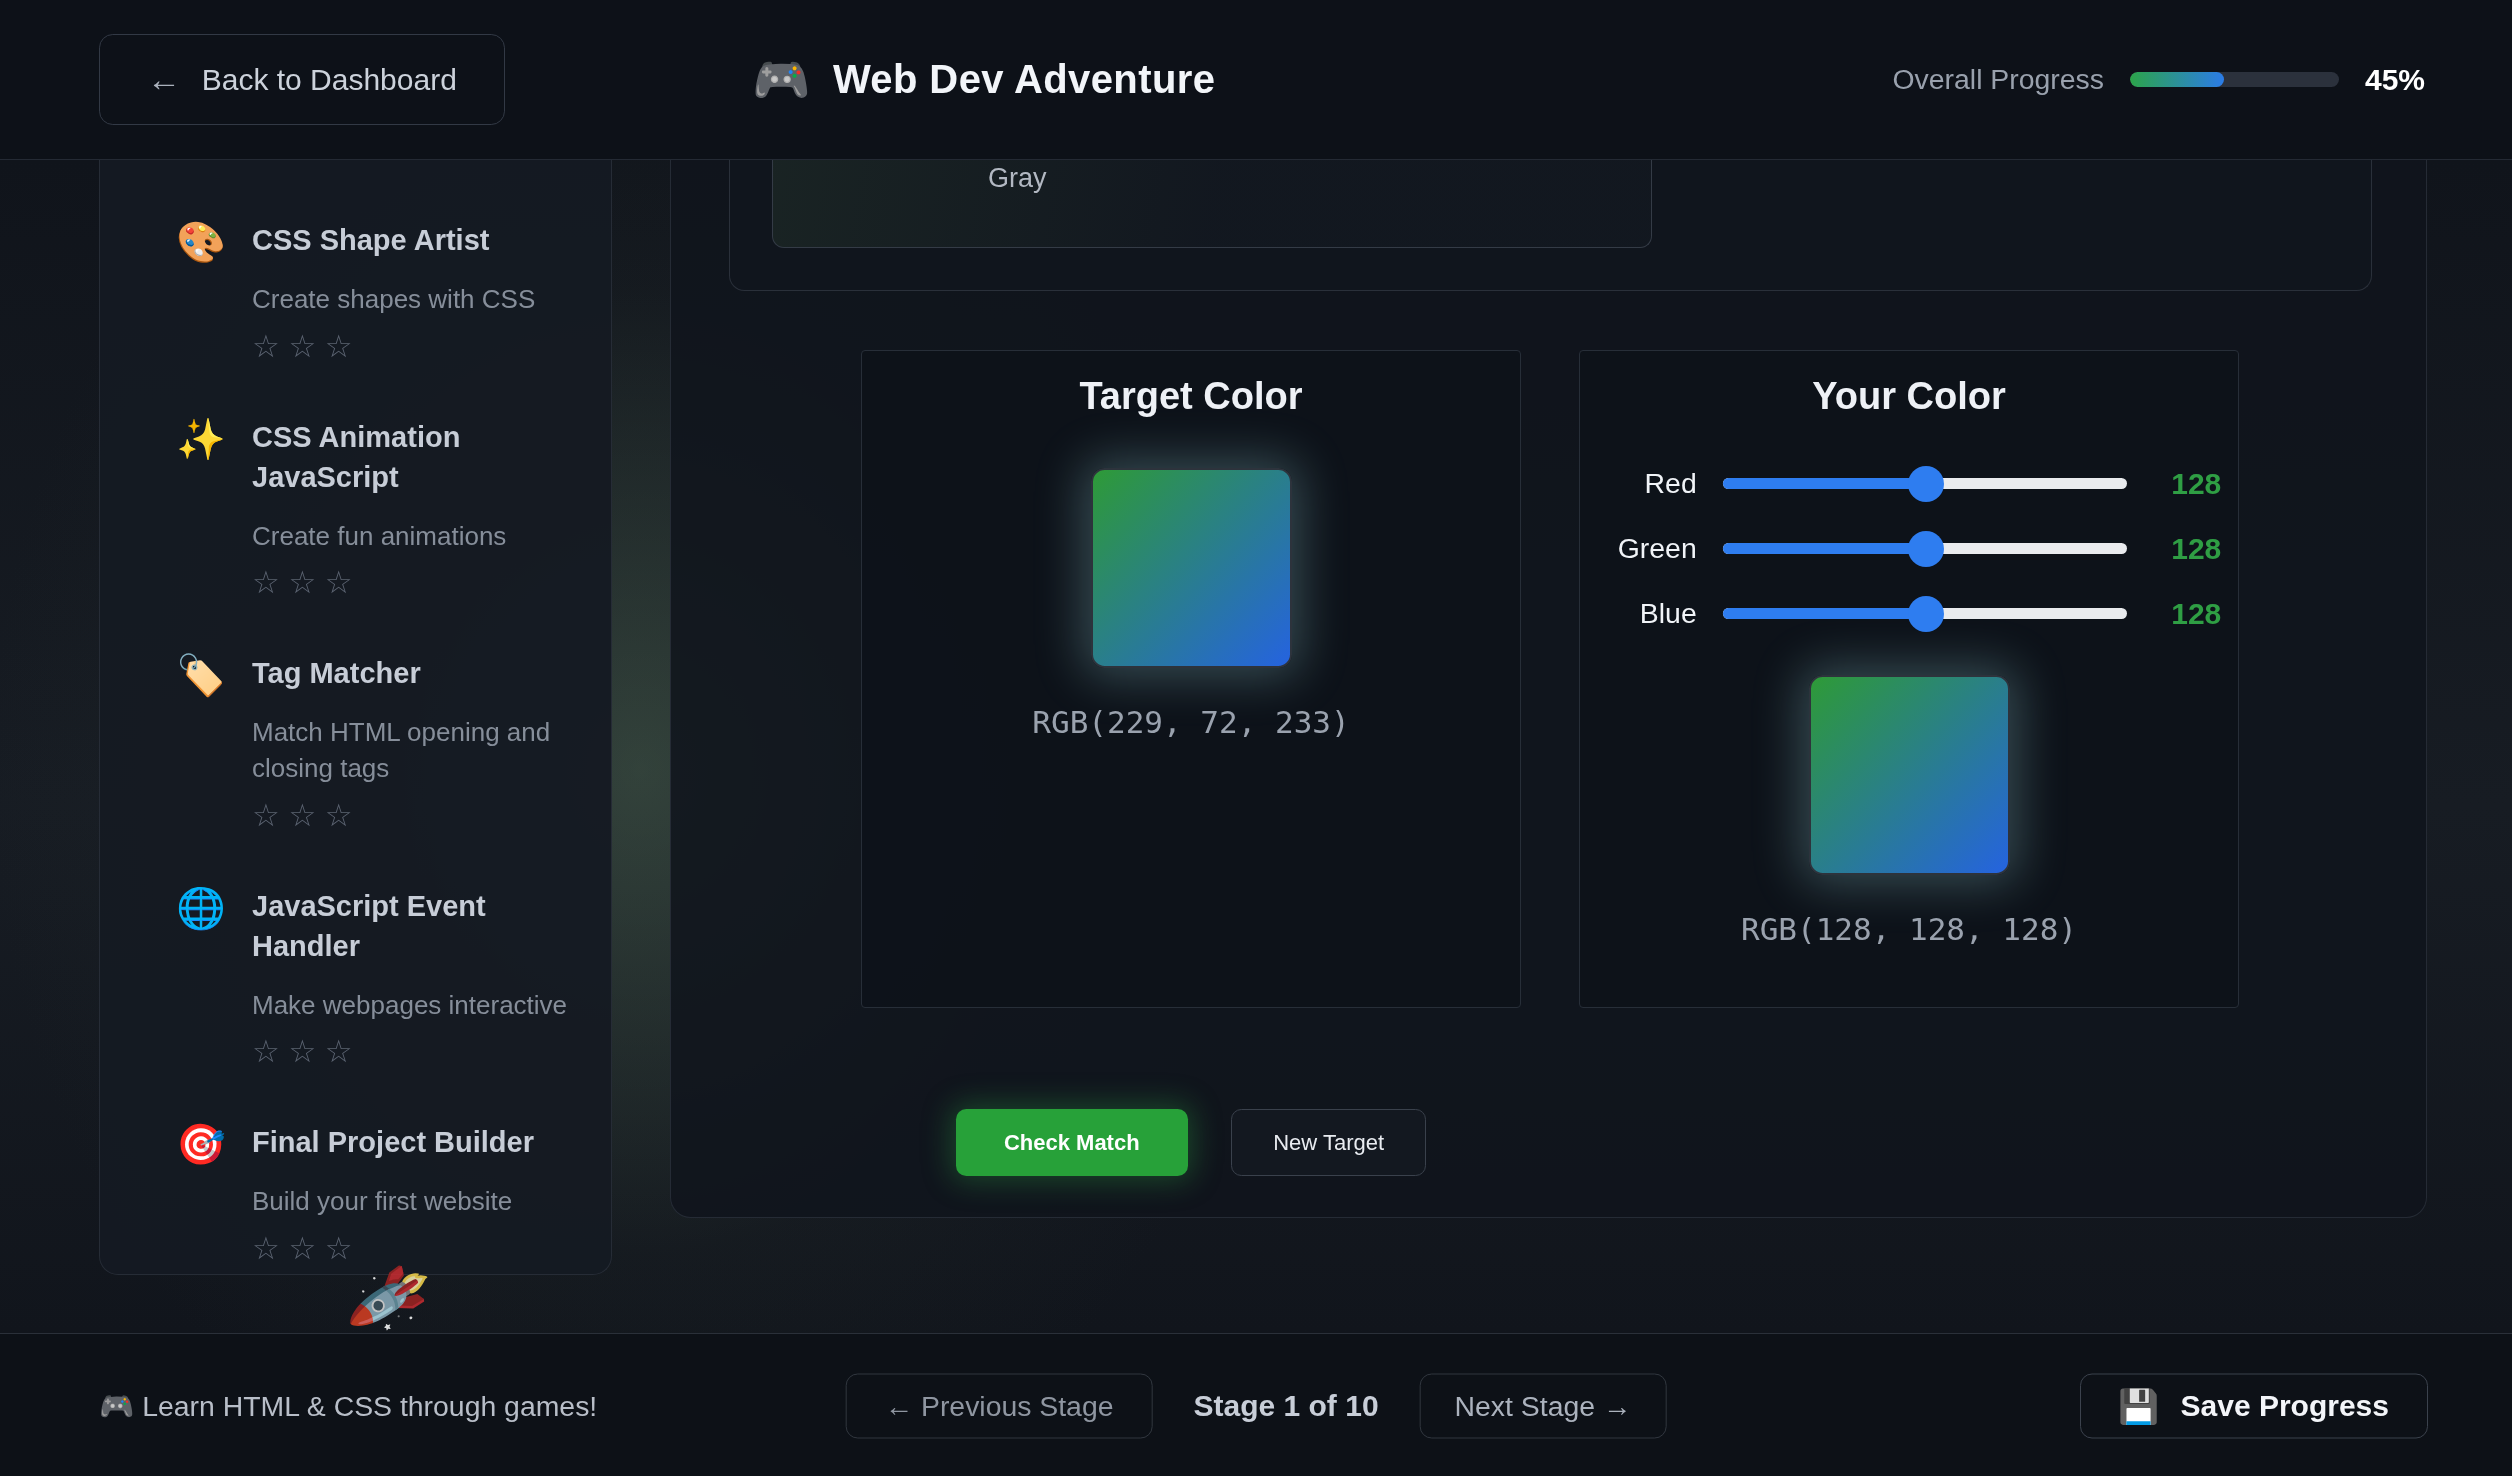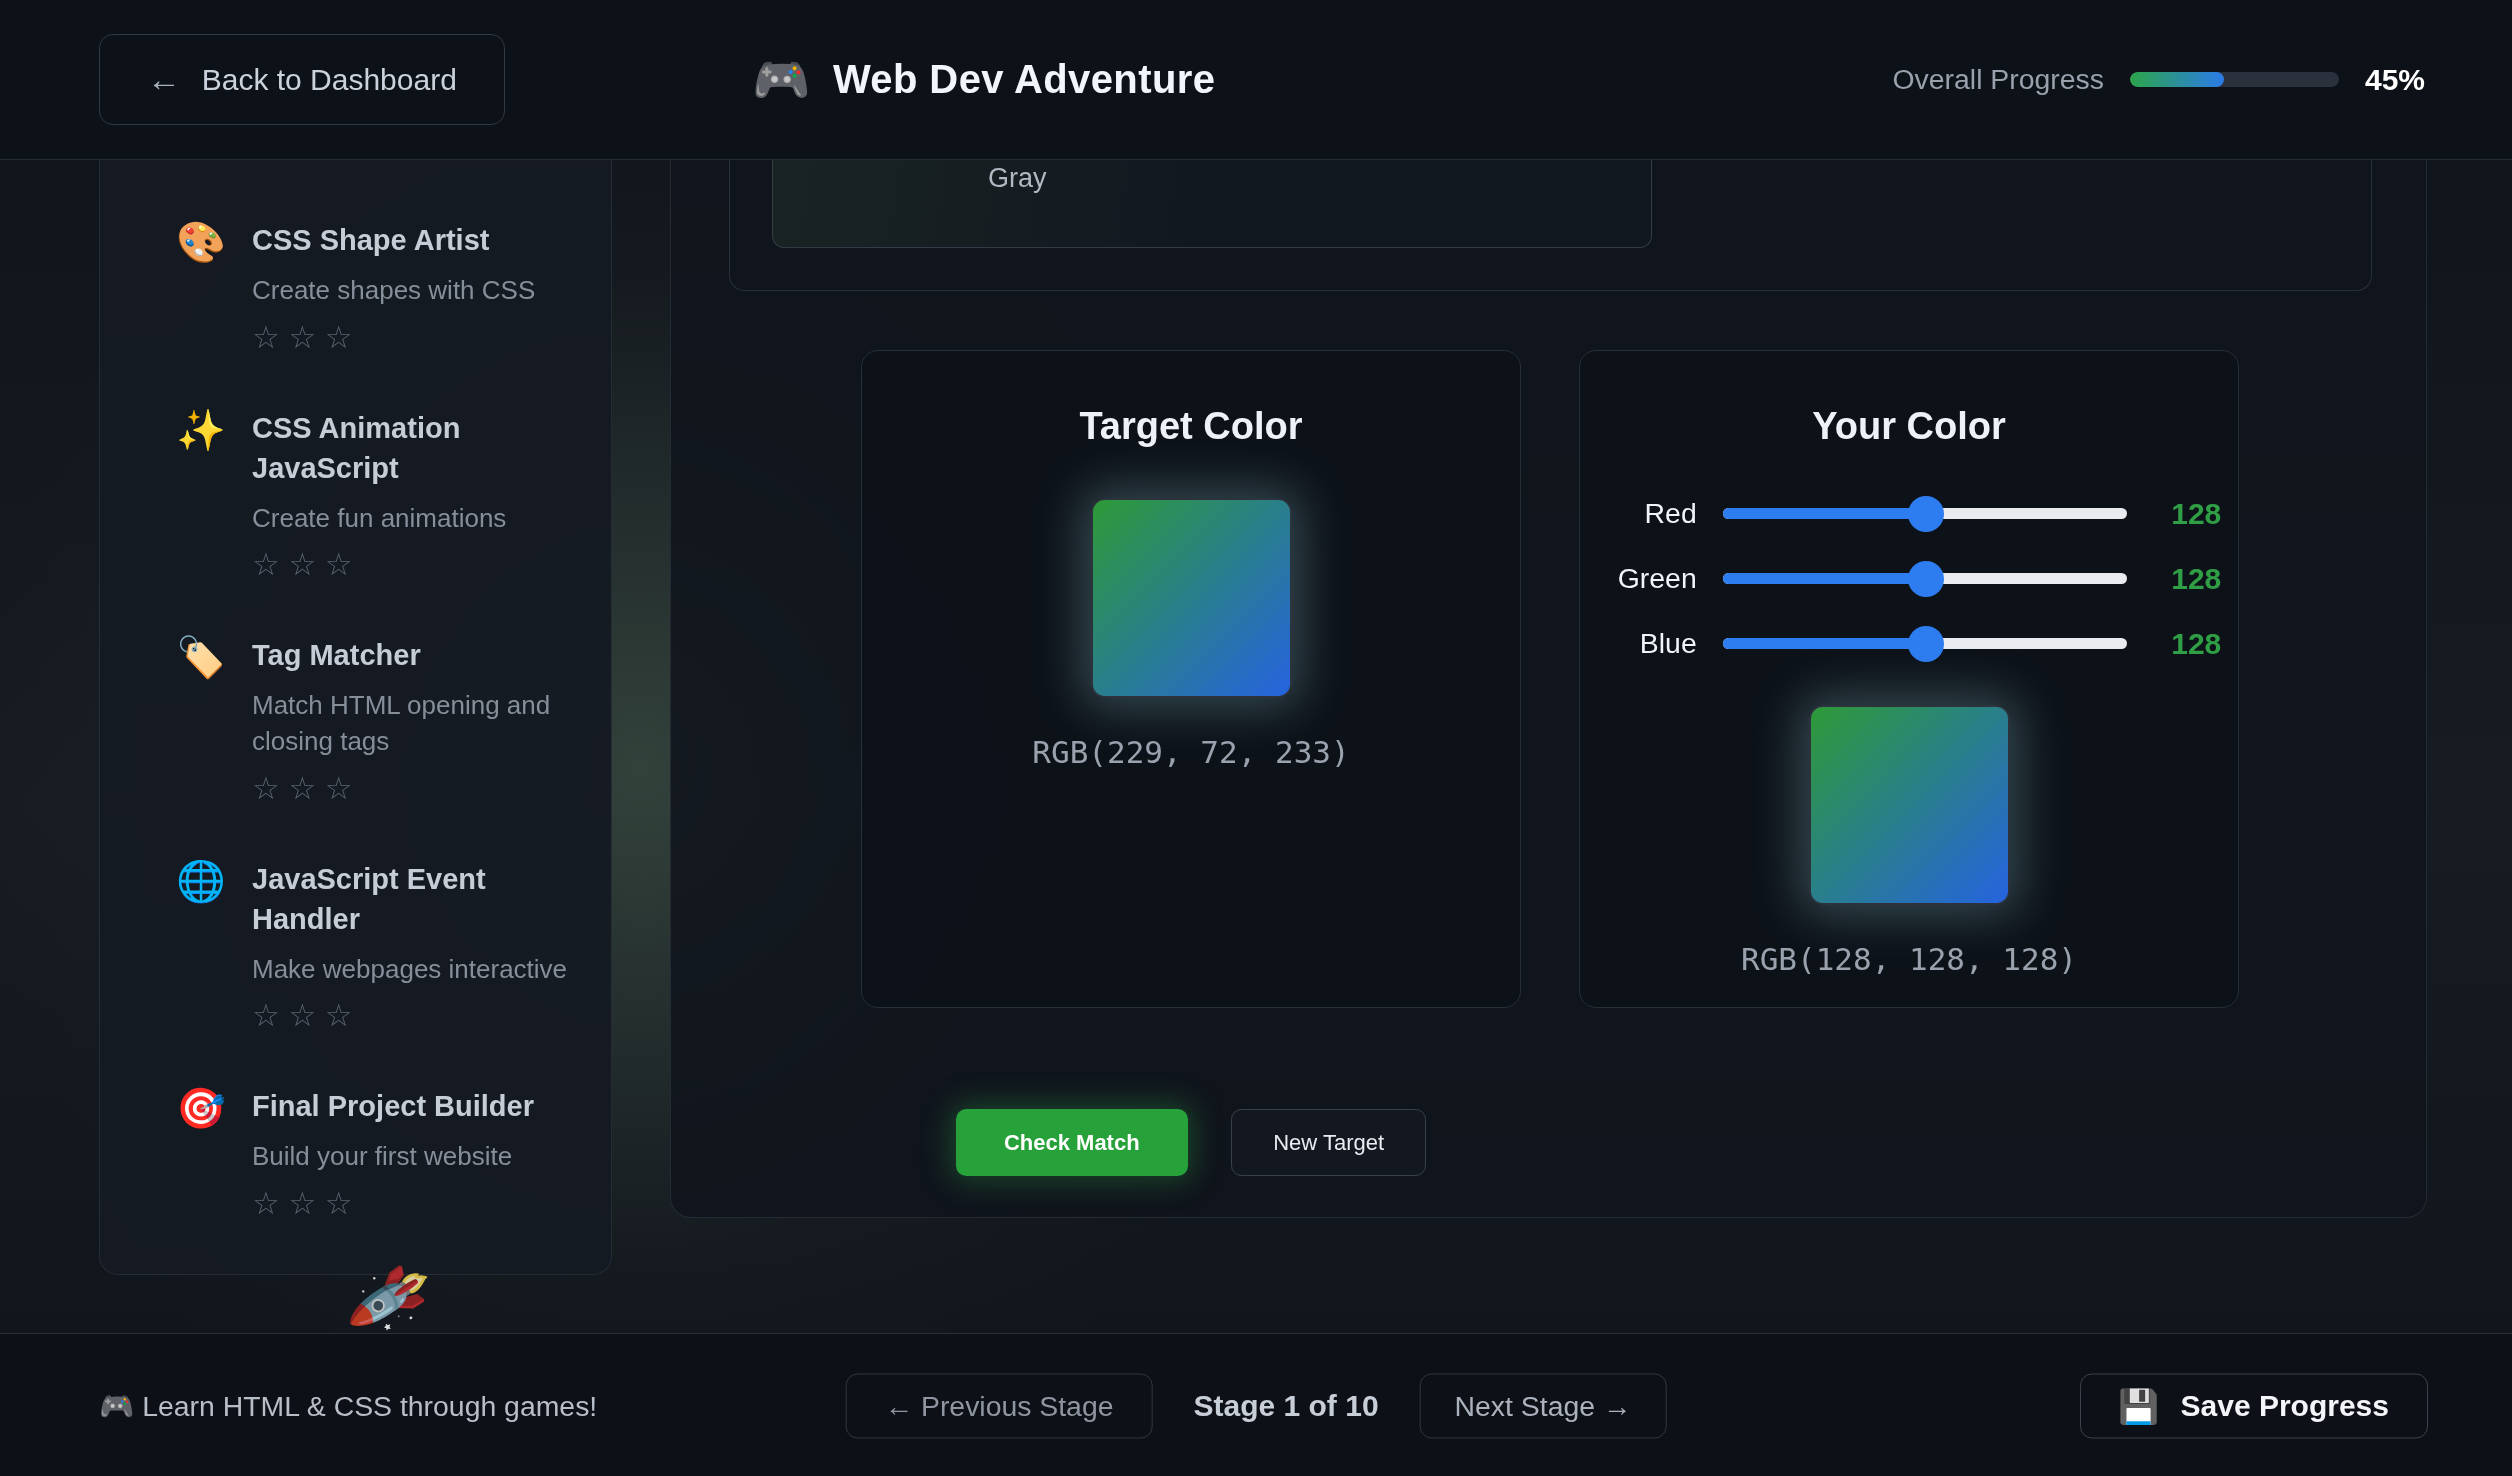--- a/index.html
+++ b/index.html
@@ -34,40 +34,40 @@
       radial-gradient(905px 1077px at 25.5% 52%, rgba(96,128,98,0.38), rgba(44,54,50,0.14) 45%, rgba(0,0,0,0) 72%),
       linear-gradient(180deg,#10141b 0%,#171c23 55%,#11151c 100%); }
 
   
   .sidebar { position:absolute; left:99px; top:0; width:513px; height:1115px;
     background:rgba(21,26,34,0.96); border:0.9px solid #262c36; border-top:none;
     border-radius:0 0 19px 19px; padding-top:60px; overflow:hidden; }
   .side-item { display:flex; gap:26px; padding:0 31px 0 76px; margin-bottom:50px; cursor:pointer; }
   .side-icon { font-size:40px; width:50px; flex-shrink:0; line-height:45px; }
   .side-title { font-size:29px; font-weight:700; color:#c7cdd7; line-height:40px; }
-  .side-desc { font-size:26px; color:#868e9a; line-height:36px; margin-top:12px; }
+  .side-desc { font-size:26px; color:#868e9a; line-height:36px; margin-top:21px; }
   .side-stars { font-size:31px; color:#5b6371; margin-top:8.6px; line-height:41px; }
   .rocket { position:absolute; left:352px; top:1103px; font-size:62px;
     transform:rotate(192deg); opacity:0.85; }
 
   
   .main-panel { position:absolute; left:670px; top:0; width:1757px; height:1058px;
     background:rgba(16,21,29,0.88); border:0.9px solid #252b35; border-top:none;
     border-radius:0 0 20.7px 20.7px; }
   .quiz-card { position:absolute; left:58px; top:0; width:1643px; height:131px;
     border:0.9px solid #2a303a; border-top:none; border-radius:0 0 15.5px 15.5px;
     background:rgba(17,22,30,0.45); }
   .quiz-option { position:absolute; left:42px; top:0; width:880px; height:88px;
     border:0.9px solid #343b46; border-top:none; border-radius:0 0 12px 12px;
     background:linear-gradient(100deg, rgba(58,86,58,0.22), rgba(22,28,36,0.38) 50%);
     color:#b2b8c2; font-size:27px; line-height:33px; padding:1.7px 0 0 215px; cursor:pointer; }
 
   .color-panel { position:absolute; top:190px; width:660px; height:658px;
-    background:rgba(13,18,25,0.8); border:0.9px solid #272e38; border-radius:17px;
-    padding-top:52px; text-align:center; }
+    background:rgba(13,18,25,0.8); border:0.9px solid #272e38; border-radius:4px;
+    padding-top:22px; text-align:center; }
   .panel-target { left:190px; }
   .panel-your { left:908px; }
   .panel-title { font-size:38px; font-weight:800; color:#eef1f6; line-height:47px; }
 
   .swatch { width:201px; height:200px; margin:48px auto 0; border-radius:13.8px;
     border:2.6px solid #2d333c;
     box-shadow:0 0 47px 8.6px rgba(150,210,215,0.30);
     background:linear-gradient(135deg,#2e9a37,#2563e0); }
   .swatch-your { margin-top:29px; }
   .rgb-label { margin-top:36px; font-family:"DejaVu Sans Mono",monospace;

